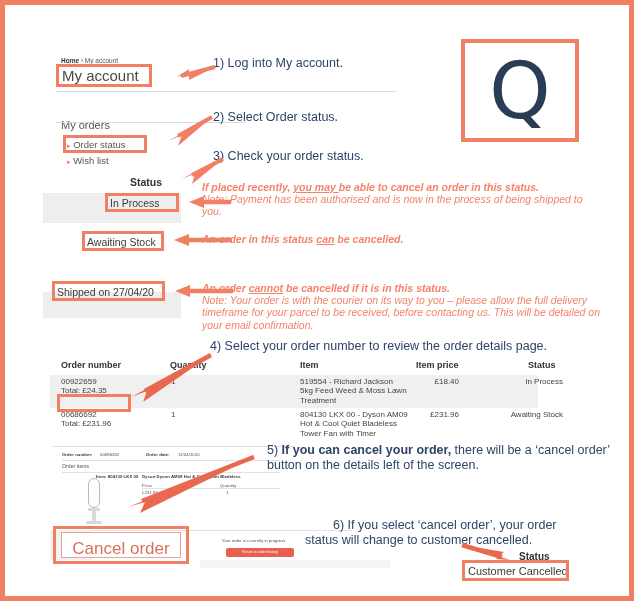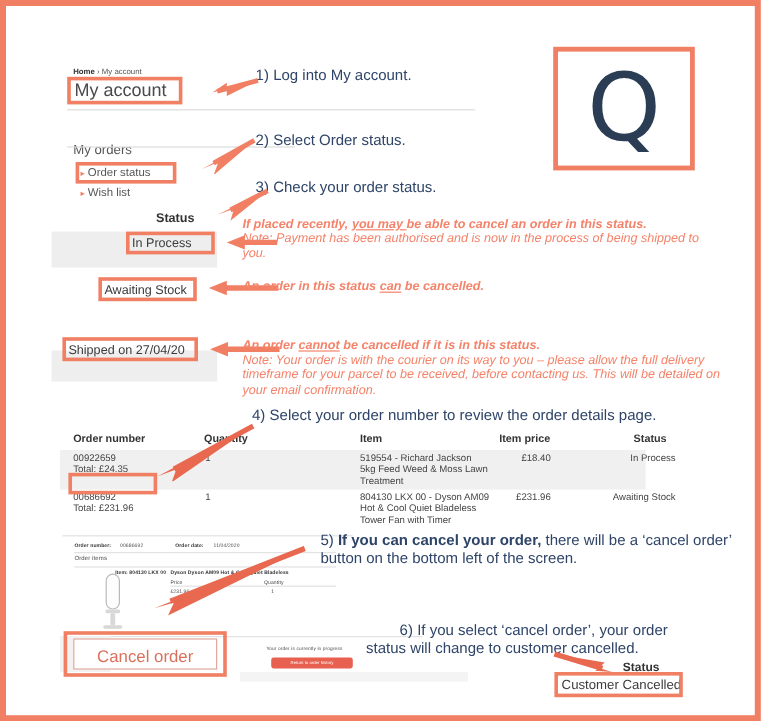--- a/index.html
+++ b/index.html
@@ -135,21 +135,21 @@
   .redbtn span {
     position:absolute; left:0; right:0; top:1.5px; text-align:center;
     font-size:3.6px; color:#fff;
   }
   .cancelbtn {
     position:absolute; left:56px; top:527px; width:120px; height:26px;
     border:1px solid #e0a89c; background:#fff;
   }
   .cancelbtn span {
     position:absolute; left:0; right:0; top:6px; text-align:center;
-    font-size:14px; color:#d9705c;
+    font-size:17px; color:#d9705c;
   }
 
   
   .botStatus {
     position:absolute; font-size:10px; font-weight:bold; color:#333;
   }
   .custCanc {
     position:absolute; font-size:11px; color:#3b3b3b; white-space:nowrap;
   }
 </style>
@@ -329,21 +329,21 @@
 
   <svg class="arrow" style="left:113px; top:450px;" width="140" height="58">
     <path d="M136 2 L10 52 L27 47 L22 58 Z" fill="#e8694f"></path>
     <path d="M136 2 L24 46" stroke="#e8694f" stroke-width="4.5" fill="none"></path>
   </svg>
 
   <div class="anno" style="left:262px; top:438px;">
     <span>5)</span>
     <b>If you can cancel your order,</b><span> there will be a ‘cancel order’</span>
   </div>
-  <div class="anno" style="left:262px; top:453px;">button on the bottom left of the screen.</div>
+  <div class="anno" style="left:262px; top:453px;">button on the details left of the screen.</div>
 
   <div class="anno" style="left:300px; top:513px;margin-left:28px;">
     <span>6)</span>
     <span>If you select ‘cancel order’, your order</span>
   </div>
   <div class="anno" style="left:300px; top:528px;">status will change to customer cancelled.</div>
 
   <div class="botStatus" style="left:514px; top:546px;">Status</div>
   <div class="custCanc" style="left:463px; top:560px;">Customer Cancelled</div>
   <div class="hl" style="left:457px; top:555px; width:107px; height:21px;"></div>

